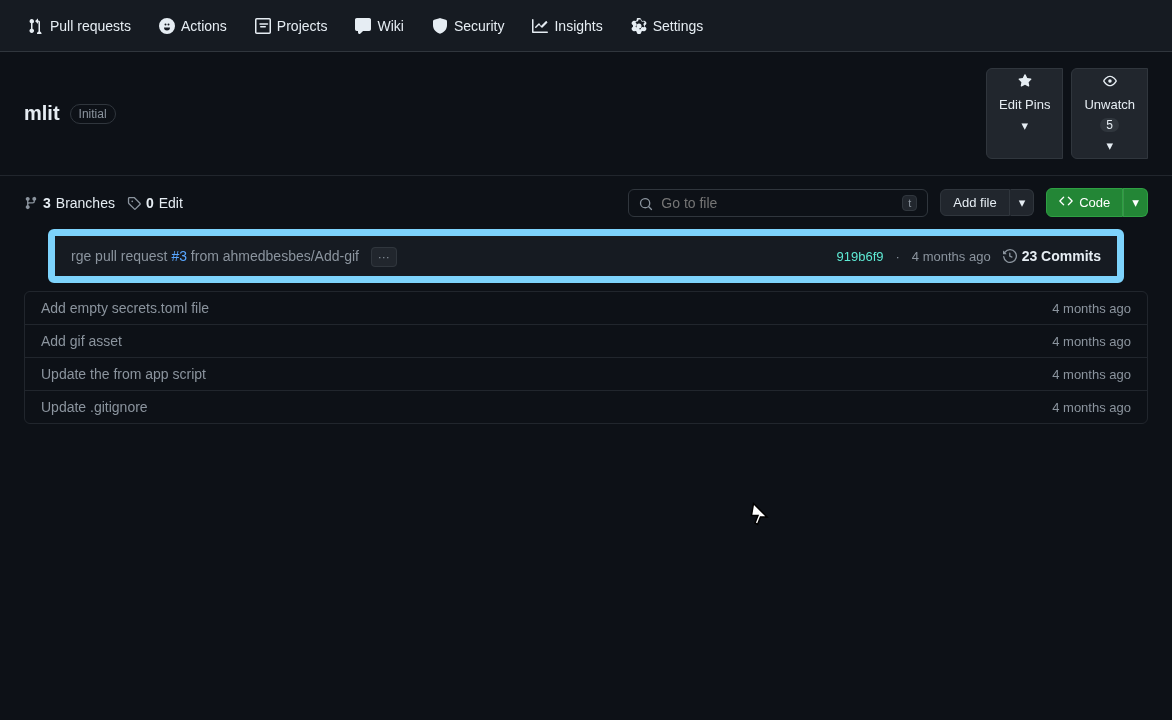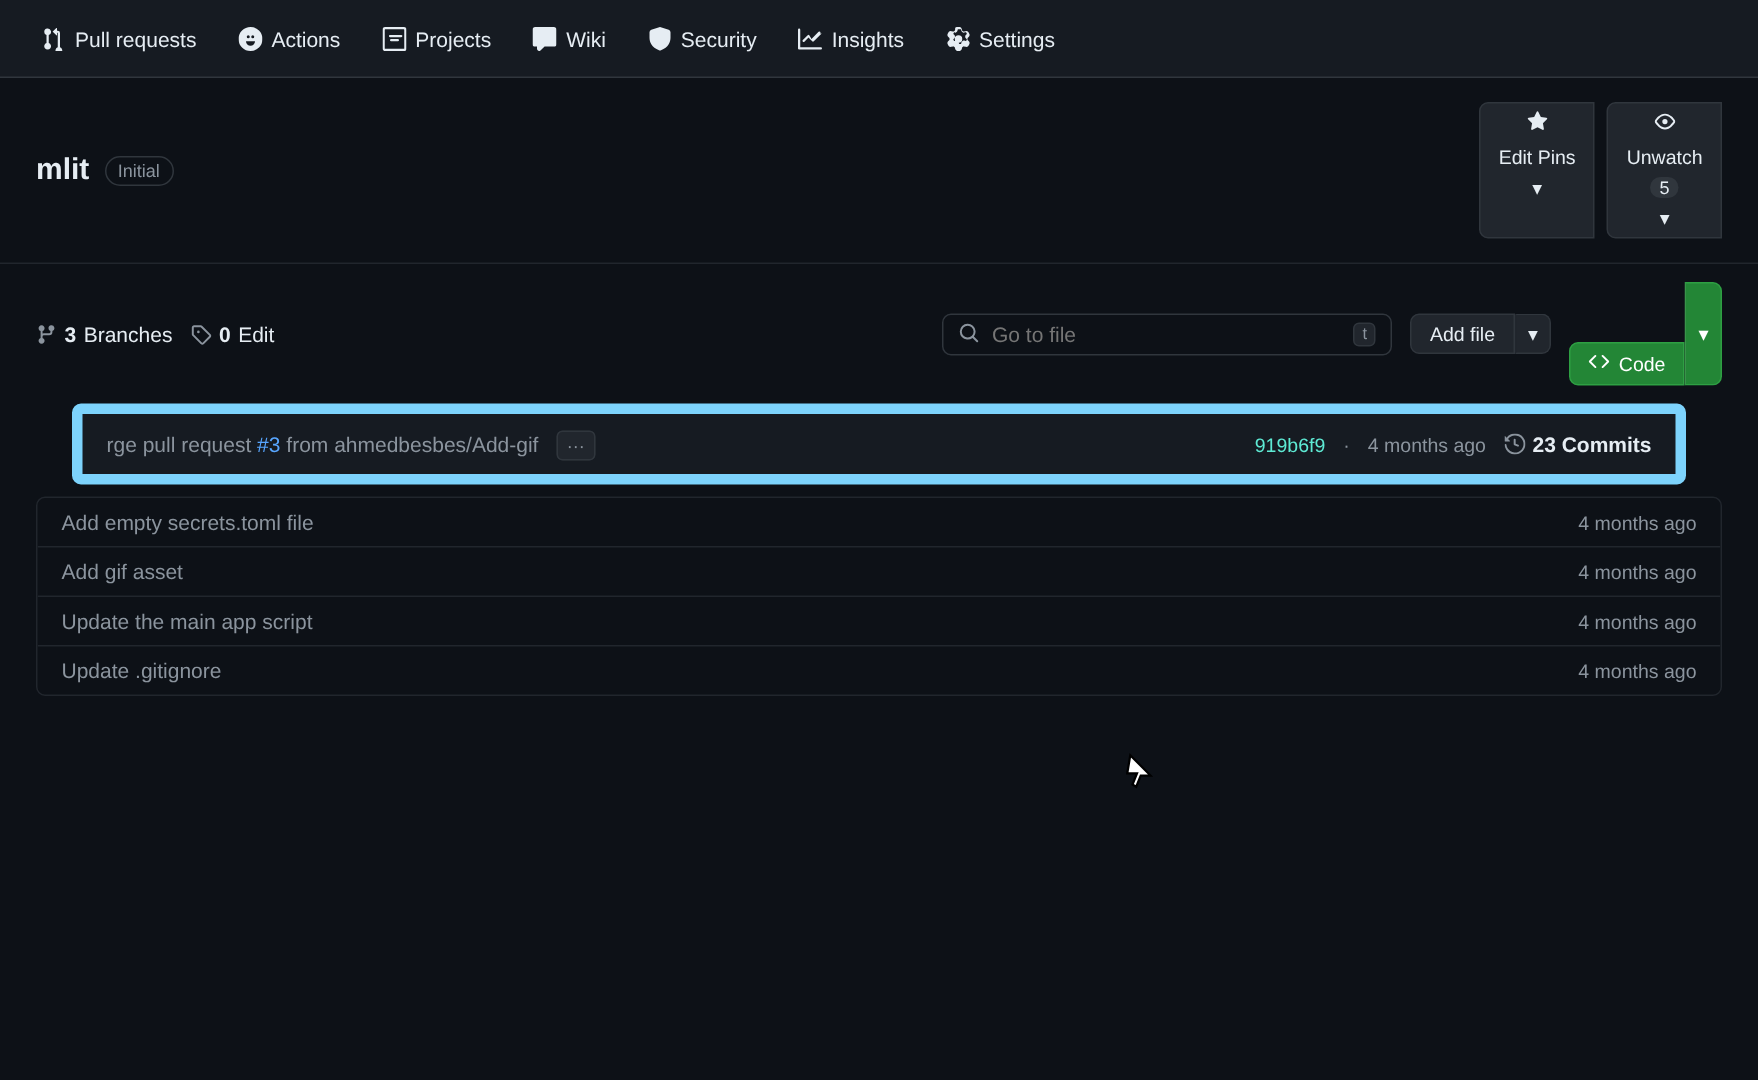--- a/index.html
+++ b/index.html
@@ -126,21 +126,21 @@
       font-size: 14px;
       color: #e6edf3;
       cursor: pointer;
     }
     .branch-item .count {
       font-weight: 600;
     }
     .separator { flex: 1; }
     .search-box {
       display: flex;
-      align-items: flex-start;
+      align-items: flex-end;
       background: #0d1117;
       border: 1px solid #30363d;
       border-radius: 6px;
       padding: 5px 10px;
       gap: 8px;
       width: 300px;
     }
     .search-box input {
       background: none;
       border: none;
@@ -158,21 +158,21 @@
       color: #8b949e;
     }
     .add-file-group {
       display: flex;
     }
     .add-file-group .btn { border-radius: 6px 0 0 6px; }
     .add-file-group .btn-caret { border-radius: 0 6px 6px 0; background: #21262d; border: 1px solid #30363d; border-left: 1px solid #21262d; color: #e6edf3; cursor: pointer; }
     .code-group {
       display: flex;
     }
-    .code-group .btn-green { border-radius: 6px 0 0 6px; margin-top: 40px; }
+    .code-group .btn-green { border-radius: 6px 0 0 6px; }
     .code-group .btn-caret-green {
       border-radius: 0 6px 6px 0;
       background: #238636;
       border: 1px solid #2ea043;
       border-left: 1px solid rgba(255,255,255,0.1);
       color: #fff;
       cursor: pointer;
       display: flex;
       align-items: center;
       padding: 5px 8px;
@@ -438,21 +438,21 @@
 <div class="file-table">
   <div class="file-row">
     <span class="file-commit-msg">Add empty secrets.toml file</span>
     <span class="file-time">4 months ago</span>
   </div>
   <div class="file-row">
     <span class="file-commit-msg">Add gif asset</span>
     <span class="file-time">4 months ago</span>
   </div>
   <div class="file-row">
-    <span class="file-commit-msg">Update the main app script</span>
+    <span class="file-commit-msg">Update the from app script</span>
     <span class="file-time">4 months ago</span>
   </div>
   <div class="file-row">
     <span class="file-commit-msg">Update .gitignore</span>
     <span class="file-time">4 months ago</span>
   </div>
 </div>
 
 <div class="cursor">
   <svg width="24" height="30" viewBox="0 0 24 30" fill="none">

